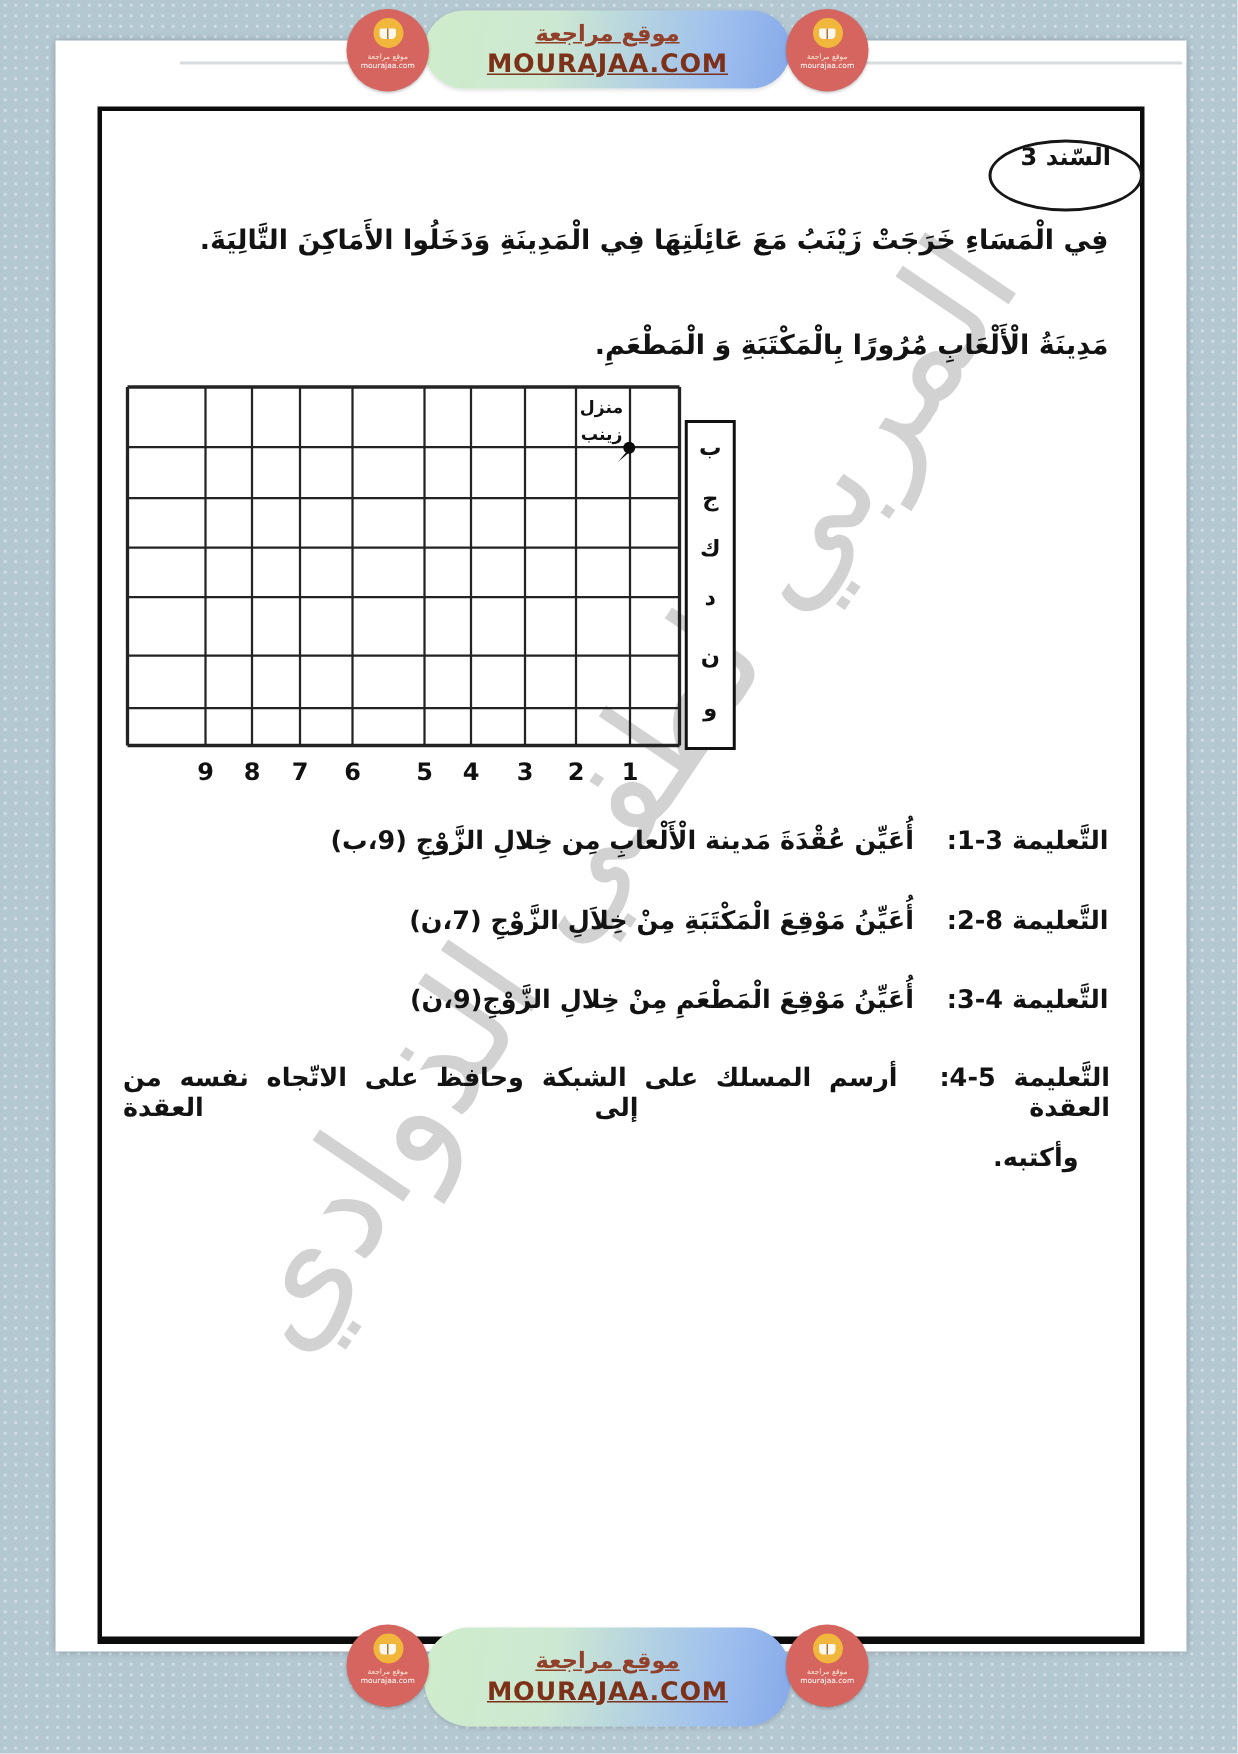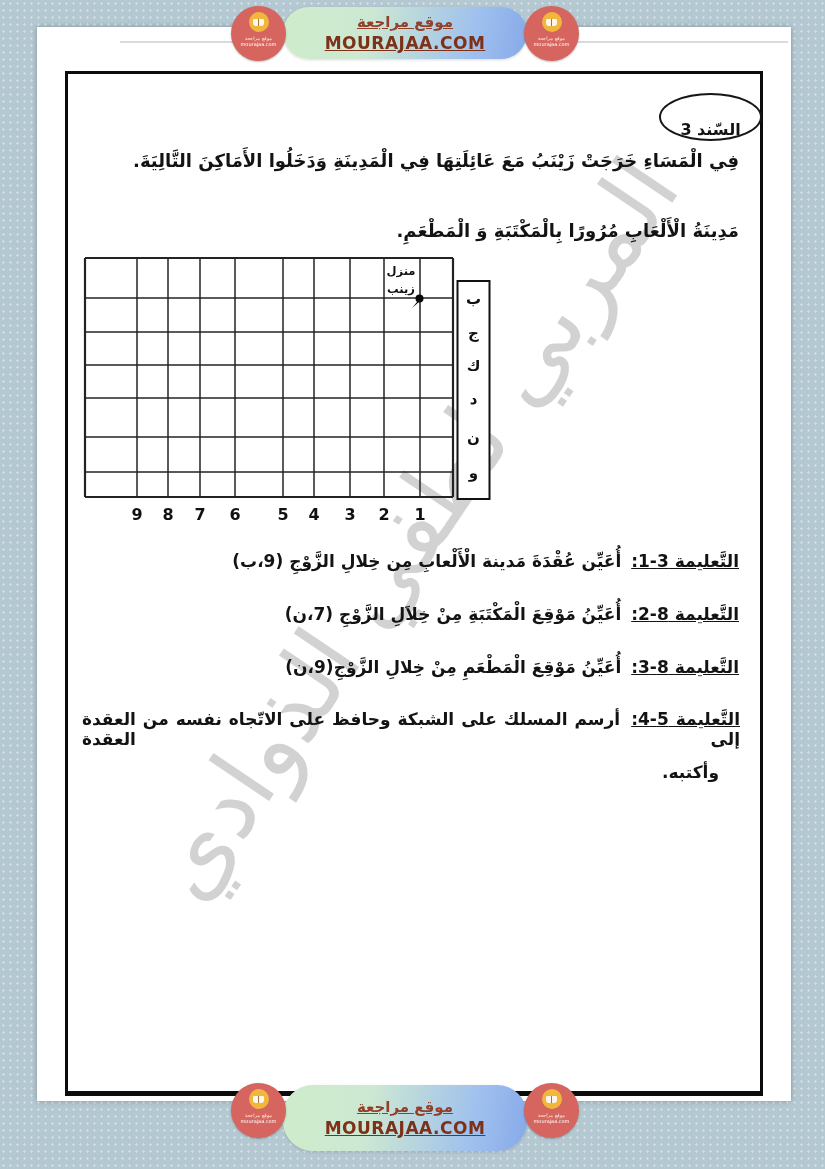--- a/index.html
+++ b/index.html
@@ -24,39 +24,39 @@
   .watermark{
     position:absolute;left:0;top:462px;width:840px;
     text-align:center;direction:rtl;white-space:nowrap;
     font-size:96px;color:#cbcbcb;opacity:.85;
     transform:rotate(-56deg);transform-origin:center;
     z-index:1;pointer-events:none;
   }
   .section-ellipse{
     position:absolute;left:659px;top:93px;width:99px;height:44px;
     border:2px solid #161616;border-radius:50%;
-    display:flex;align-items:flex-end;justify-content:center;
+    display:flex;align-items:flex-start;justify-content:center;
     direction:rtl;font-weight:700;font-size:16px;z-index:2;background:rgba(255,255,255,.6);
   }
   .intro{
     position:absolute;right:86px;direction:rtl;white-space:nowrap;
     font-size:18px;font-weight:700;z-index:2;
   }
   #intro1{top:150px;}
   #intro2{top:220px;}
   .inst{
     position:absolute;right:86px;direction:rtl;white-space:nowrap;
     font-size:17px;font-weight:700;z-index:2;
   }
   #inst1{top:551px;}
   #inst2{top:604px;}
   #inst3{top:657px;}
   #inst4{left:82px;right:85px;top:709px;white-space:normal;text-align:justify;text-align-last:justify;}
   #inst4b{right:106px;top:762px;}
-  .inst .lbl{margin-left:4px;text-decoration:underline;}
+  .inst .lbl{margin-left:16px;}
   .grid-svg{position:absolute;left:70px;top:250px;z-index:2;}
   svg text{font-family:"DejaVu Sans",sans-serif;fill:#111;}
 
   
   .pill{
     position:absolute;left:283px;width:244px;border-radius:30px;
     background:linear-gradient(100deg,#cfeccb 0%,#cde8d2 35%,#9fc0ee 78%,#86a9e9 100%);
     display:flex;flex-direction:column;align-items:center;justify-content:center;
     z-index:3;box-shadow:0 1px 3px rgba(0,0,0,.15);
   }
@@ -133,21 +133,21 @@
     <text x="473.5" y="442.5" text-anchor="middle" font-size="15" font-weight="bold">ن</text>
     <text x="473.5" y="477.5" text-anchor="middle" font-size="15" font-weight="bold">و</text>
     <text x="401" y="275" text-anchor="middle" font-size="11.5" font-weight="bold">منزل</text>
     <text x="401" y="293" text-anchor="middle" font-size="11.5" font-weight="bold">زينب</text>
     <circle cx="419.5" cy="298.5" r="4" fill="#0a0a0a"></circle>
     <path d="M 419 302 L 412 308 L 417 302 Z" fill="#0a0a0a"></path>
   </svg>
 
 <div class="inst" id="inst1"><span class="lbl">التَّعليمة 3-1:</span> <span>أُعَيِّن عُقْدَةَ مَدينة الْأَلْعابِ مِن خِلالِ الزَّوْجِ (9،ب)</span></div>
 <div class="inst" id="inst2"><span class="lbl">التَّعليمة 8-2:</span> <span>أُعَيِّنُ مَوْقِعَ الْمَكْتَبَةِ مِنْ خِلاَلِ الزَّوْجِ (7،ن)</span></div>
-<div class="inst" id="inst3"><span class="lbl">التَّعليمة 8-3:</span> <span>أُعَيِّنُ مَوْقِعَ الْمَطْعَمِ مِنْ خِلالِ الزَّوْجِ(9،ن)</span></div>
+<div class="inst" id="inst3"><span class="lbl">التَّعليمة 4-3:</span> <span>أُعَيِّنُ مَوْقِعَ الْمَطْعَمِ مِنْ خِلالِ الزَّوْجِ(9،ن)</span></div>
 <div class="inst" id="inst4"><span class="lbl">التَّعليمة 5-4:</span> <span>أرسم المسلك على الشبكة وحافظ على الاتّجاه نفسه من العقدة إلى العقدة</span></div>
 <div class="inst" id="inst4b">وأكتبه.</div>
 
 <div class="pill top">
   <span class="ar">موقع مراجعة</span>
   <span class="dom">MOURAJAA.COM</span>
 </div>
 <div class="badge tl">
   <span class="sun">
       <span class="book"></span>

